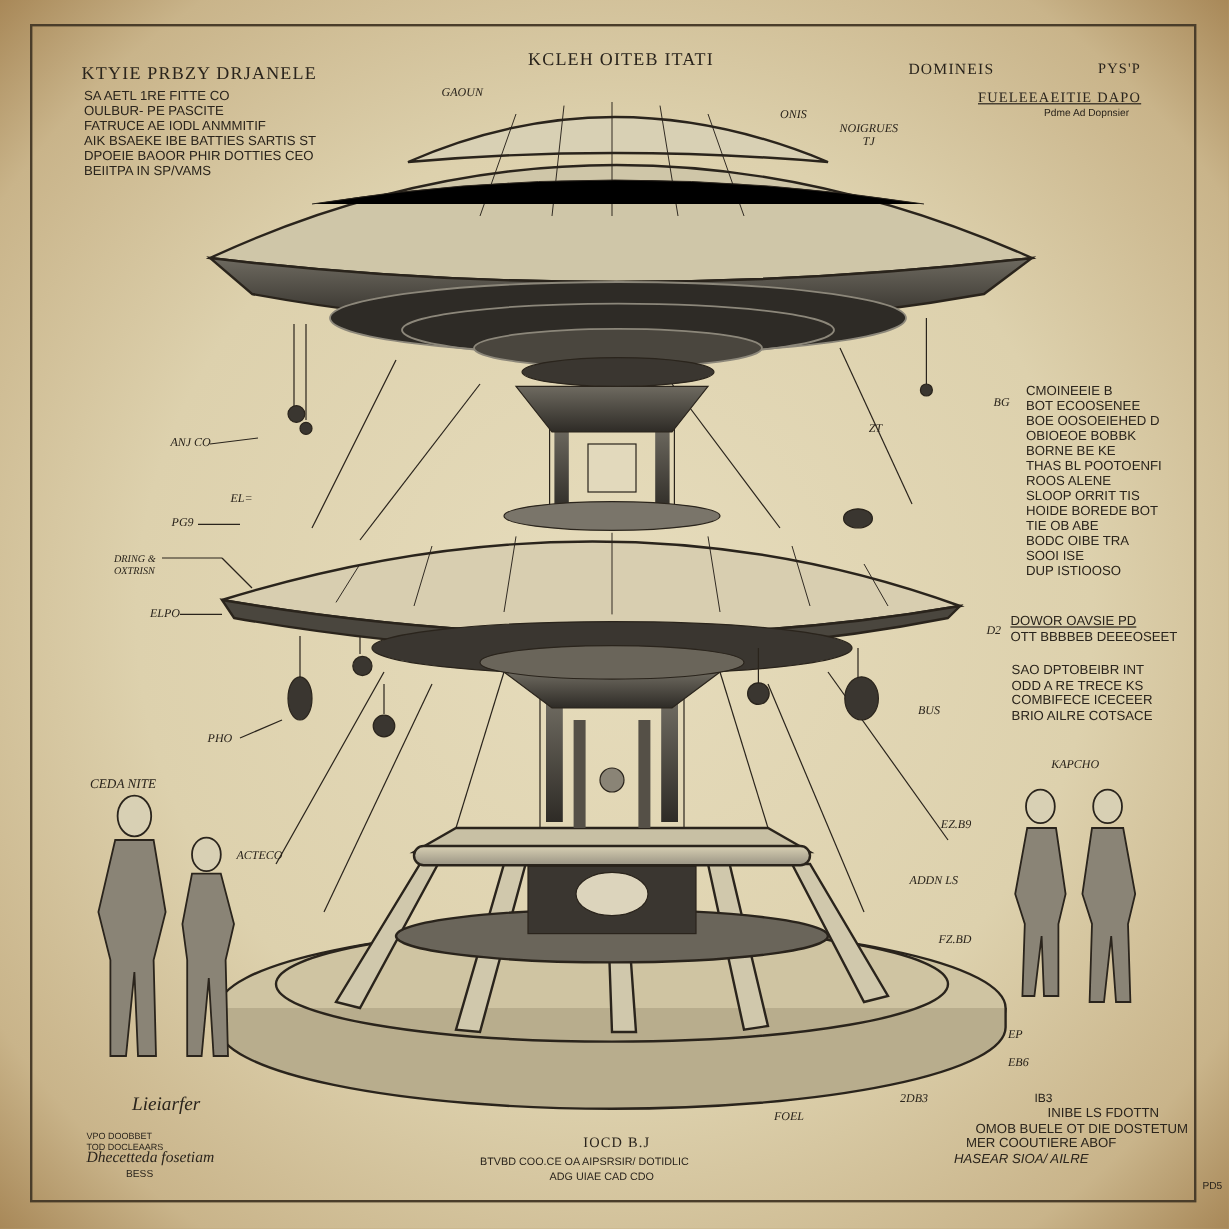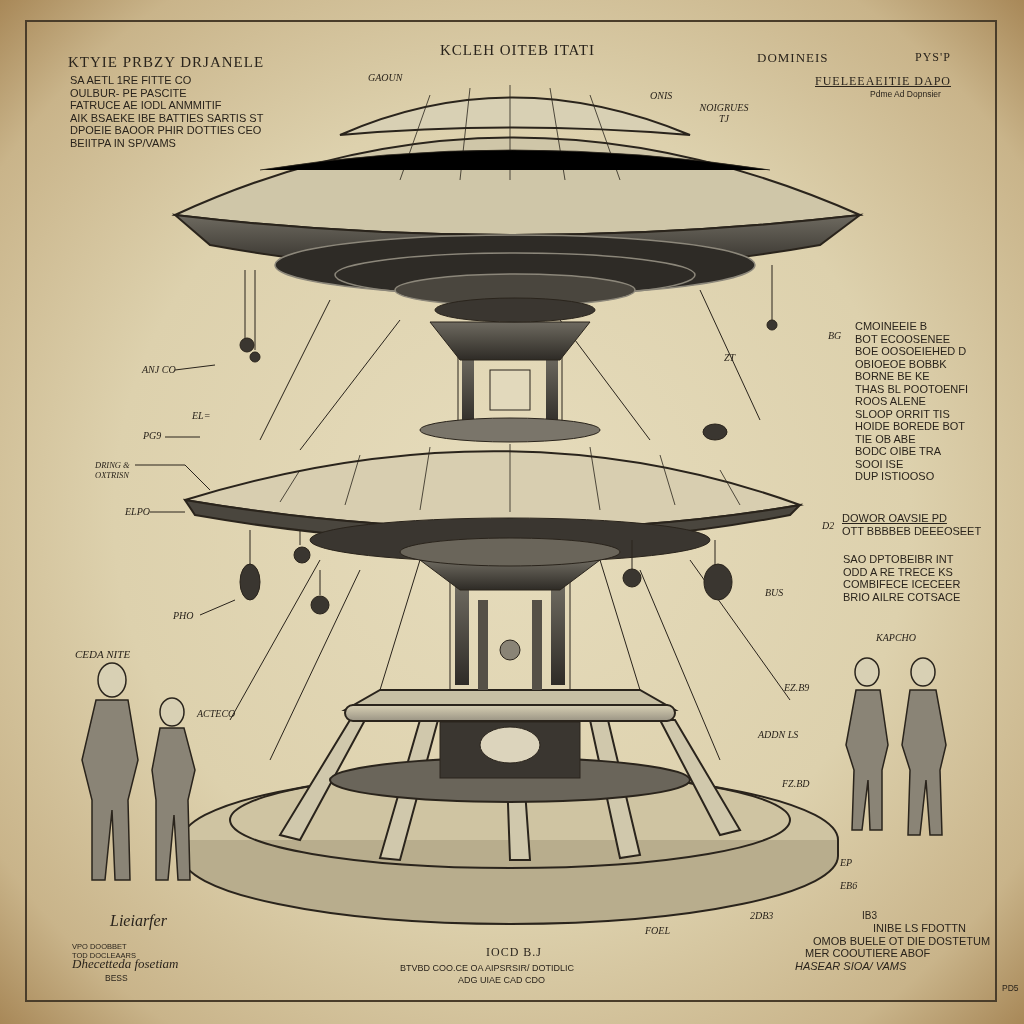--- a/index.html
+++ b/index.html
@@ -228,17 +228,17 @@
 
 <div class="ink t-title" style="left:486px;top:945px;font-size:12px;">IOCD B.J</div>
 <div class="ink t-small" style="left:400px;top:962px;font-size:9px;">BTVBD COO.CE OA AIPSRSIR/ DOTIDLIC</div>
 <div class="ink t-small" style="left:458px;top:974px;font-size:9px;">ADG UIAE CAD CDO</div>
 
 <div class="ink t-small" style="left:862px;top:910px;font-size:10px;">IB3</div>
 <div class="ink block" style="left:795px;top:922px;">
   <div style="margin-left:50px;padding-left:28px;">INIBE LS FDOTTN</div>
   <div style="margin-left:18px;">OMOB BUELE OT DIE DOSTETUM</div>
   <div style="margin-left:10px;">MER COOUTIERE ABOF</div>
-  <div style="font-style:italic;font-size:11px;">HASEAR SIOA/ VAMS</div>
+  <div style="font-style:italic;font-size:11px;">HASEAR SIOA/ AILRE</div>
 </div>
 <div class="ink t-small" style="left:1002px;top:982px;">PD5</div>
 <div class="ink t-label" style="left:750px;top:910px;">2DB3</div>
 <div class="ink t-label" style="left:645px;top:925px;">FOEL</div>
 
 </body></html>

